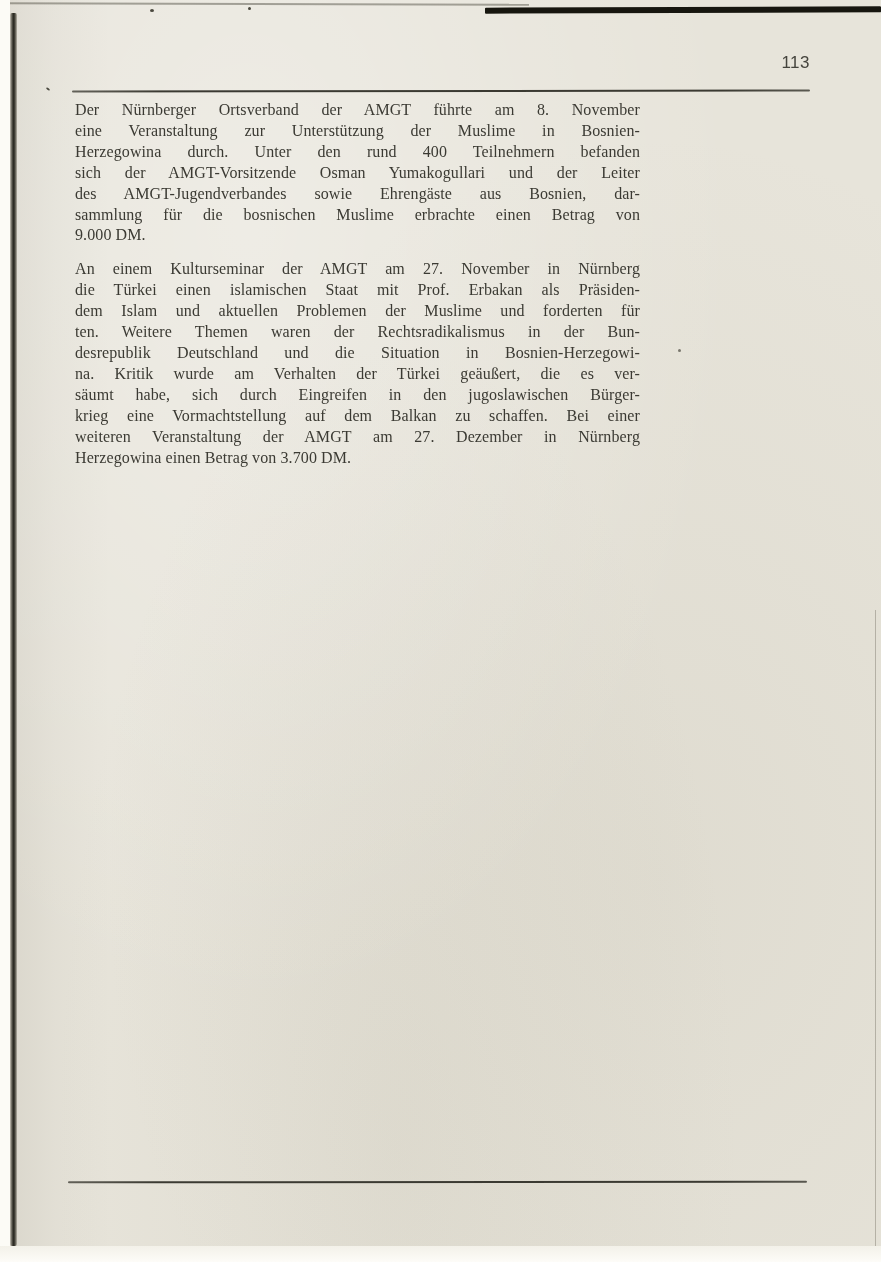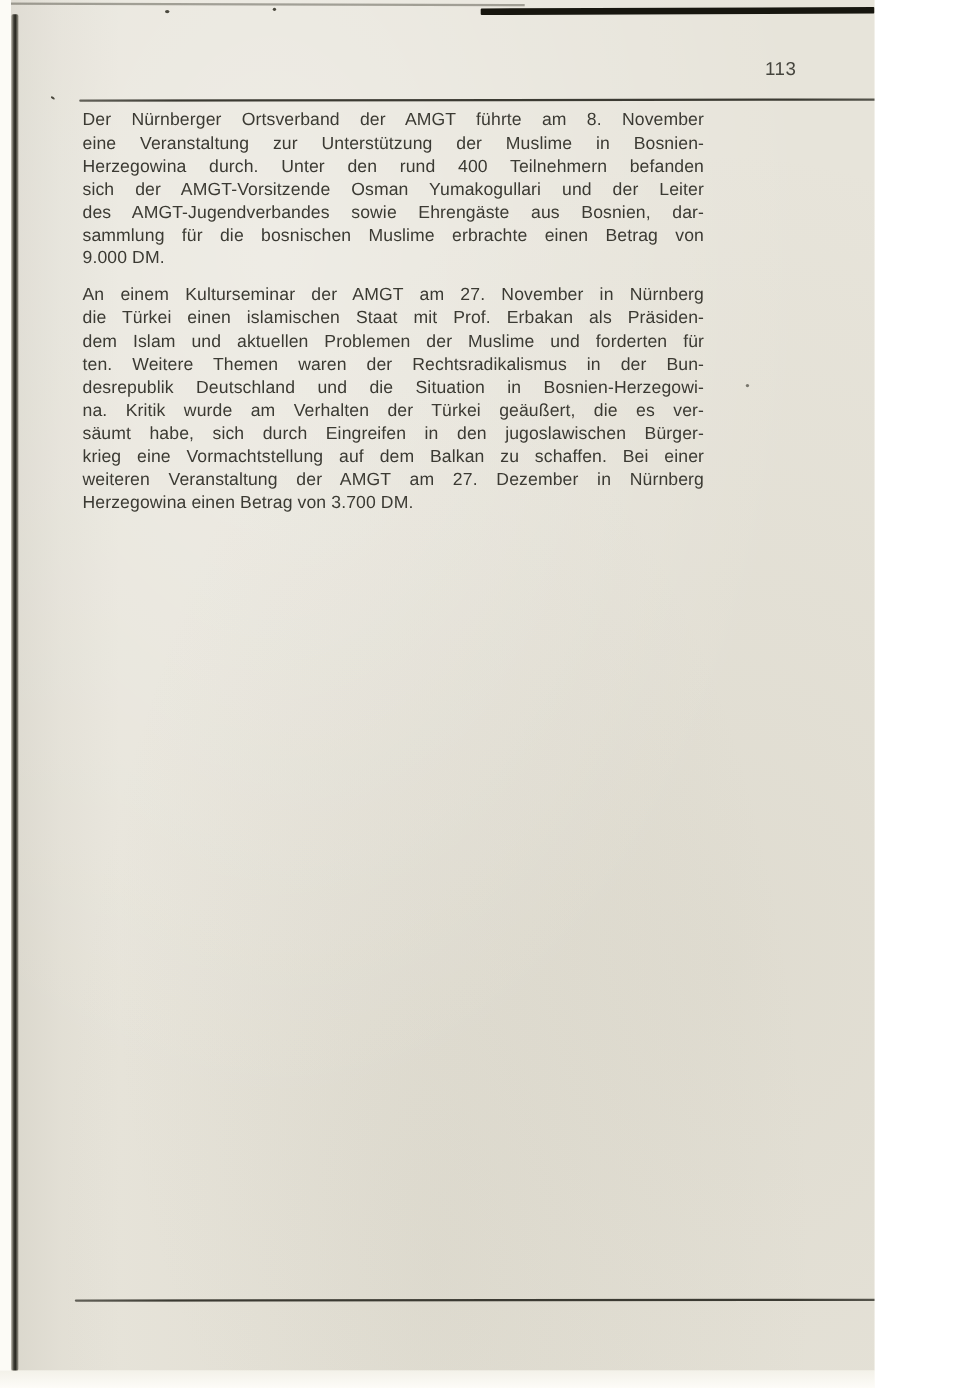--- a/index.html
+++ b/index.html
@@ -1,18 +1,18 @@
 <!DOCTYPE html>
 <html lang="de"><head>
 <meta charset="utf-8">
 <style>
   html, body { margin: 0; padding: 0; background: #ffffff; }
   .canvas {
     position: relative;
-    width: 795px;
+    width: 881px;
     height: 1262px;
     overflow: hidden;
     background: #fbfaf4;
     font-family: "Liberation Sans", "DejaVu Sans", sans-serif;
   }
   
   .paper {
     position: absolute;
     left: 0; top: 0;
     width: 881px; height: 1246px;
@@ -86,20 +86,21 @@
     font-size: 16px;
     line-height: 20.9px;
     color: #3b3a33;
     letter-spacing: 0.1px;
   }
   .paragraph { margin: 0 0 13px 0; }
   .line {
     text-align: justify;
     text-align-last: justify;
     white-space: normal;
+    font-family: Liberation Serif, serif;
   }
   .line.last {
     text-align-last: left;
   }
   
   .speck {
     position: absolute;
     background: #4a483e;
     border-radius: 50%;
   }

